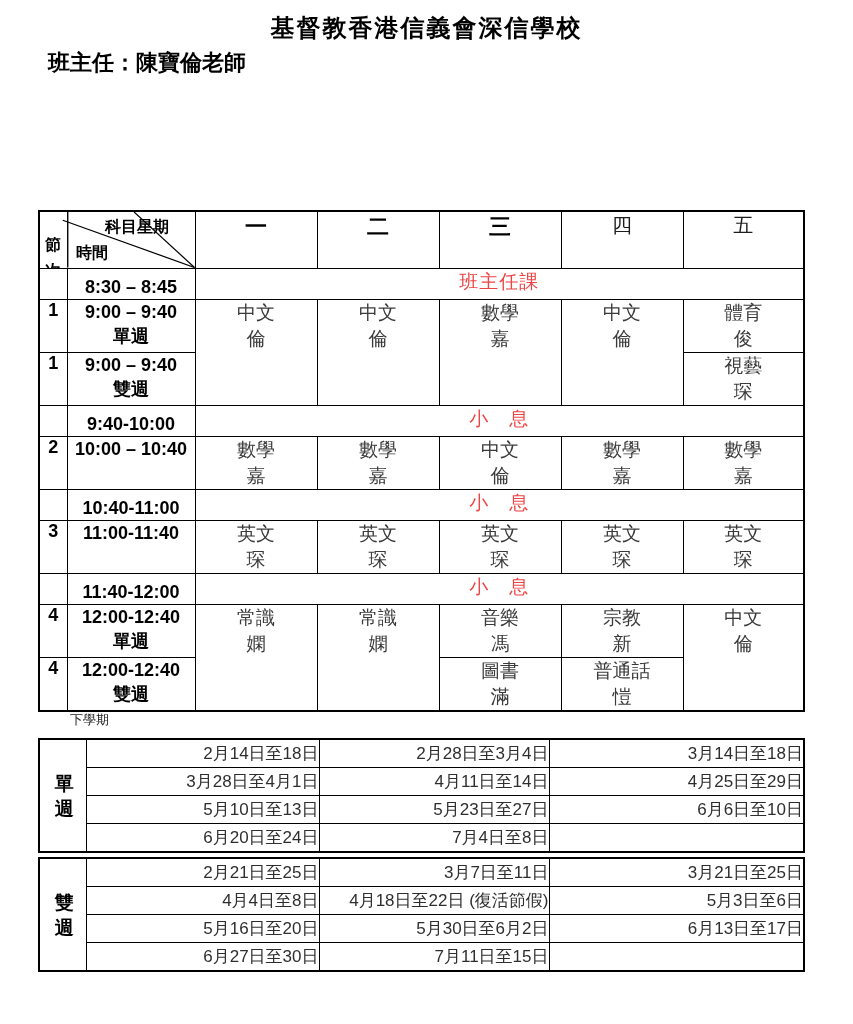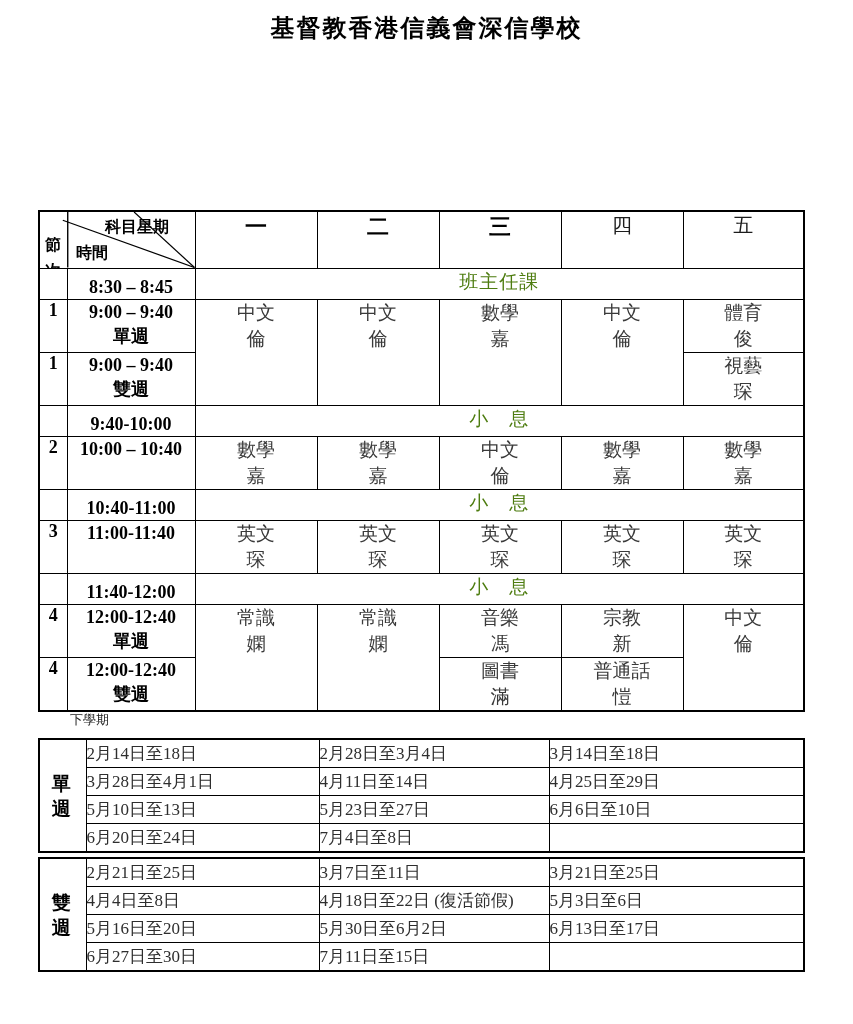--- a/index.html
+++ b/index.html
@@ -1,17 +1,17 @@
 <!DOCTYPE html>
 <html><head>
 <meta charset="utf-8">
 <style>
   html,body{margin:0;padding:0;background:#fff;}
   .page{position:relative;width:853px;height:1024px;background:#ffffff;
-        font-family:Liberation Serif, serif;color:#000;overflow:hidden;}
+        font-family:Liberation Sans, sans-serif;color:#000;overflow:hidden;}
 
   .title{position:absolute;top:12px;left:0;width:100%;text-align:center;
          font-size:24px;font-weight:bold;letter-spacing:2px;}
   .subtitle-row{position:absolute;top:48px;left:48px;width:792px;
          display:flex;justify-content:space-between;font-size:22px;font-weight:bold;}
 
   
   table.main{position:absolute;left:38px;top:210px;border-collapse:collapse;
              table-layout:fixed;border:2.5px solid #000;}
   table.main td{border:1.5px solid #000;padding:0;text-align:center;
@@ -29,41 +29,42 @@
   .corner .l-weekday{left:97px;top:3px;}
   .corner .l-time{left:36px;top:29px;}
 
   td.day{vertical-align:middle;font-size:22px;font-weight:bold;}
   td.day.light{font-weight:normal;font-size:20px;color:#1c1c1c;}
 
   td.pnum{font-weight:bold;font-size:18px;padding-top:3px;}
   td.time{font-weight:bold;font-size:18px;padding-top:3px;line-height:24px;}
   td.time .week{font-size:18px;}
   tr.rb td.time, tr.rb td.pnum{vertical-align:middle;padding-top:6px;}
-  td.spancell{vertical-align:middle;font-size:19px;color:#4d7c0f;letter-spacing:1px;}
+  td.spancell{vertical-align:middle;font-size:19px;color:#ef4444;letter-spacing:1px;}
   td.subj{font-size:19px;color:#3a3a3a;line-height:26px;padding-top:2px;}
 
   
   .semester{position:absolute;left:70px;top:711px;font-size:13px;color:#222;}
   table.weeks{position:absolute;left:38px;border-collapse:collapse;table-layout:fixed;
               border:2.5px solid #000;}
-  table.weeks td{border:1.5px solid #000;height:27px;padding:0;text-align:left;
+  table.weeks td{border:1.5px solid #000;height:27px;padding:0;text-align:right;
                  vertical-align:middle;font-size:17px;color:#2e2e2e;}
   table.weeks td.wlabel{font-weight:bold;font-size:19px;color:#000;}
   table.weeks td.wlabel div{width:1.15em;margin:0 auto;line-height:25px;
                  word-break:break-all;white-space:normal;}
   #odd-weeks{top:738px;} #even-weeks{top:857px;}
 </style>
 </head>
 <body>
 
 <div class="page">
 
   <div class="title">基督教香港信義會深信學校</div>
   <div class="subtitle-row">
+    <span>班主任：陳寶倫老師</span>
   </div>
 
   <table class="main">
     <colgroup>
       <col style="width:28px">
         <col style="width:128px">
       <col style="width:122px">
         <col style="width:122px">
         <col style="width:122px">
       <col style="width:122px">

